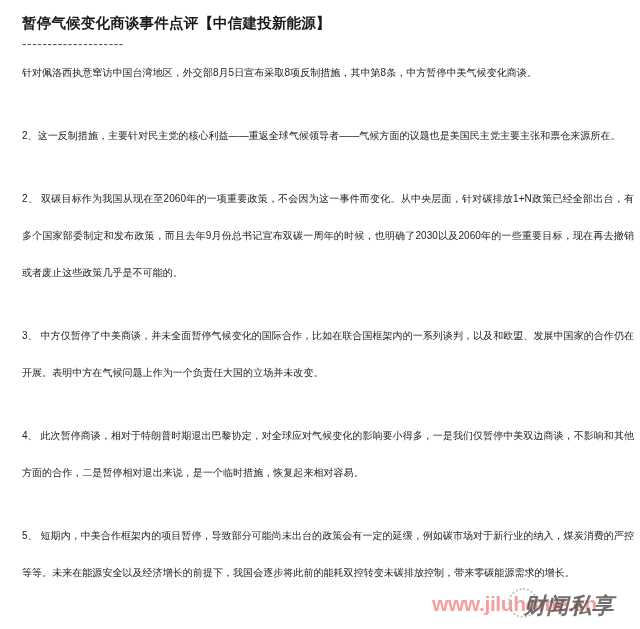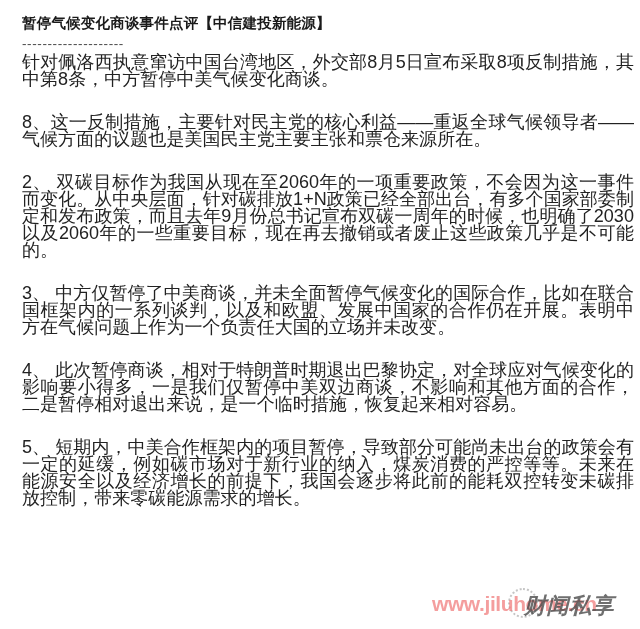--- a/index.html
+++ b/index.html
@@ -39,23 +39,23 @@
     font-size: 13.5px;
     color: #4a4a4a;
     line-height: 17px;
     letter-spacing: 0.6px;
     margin: 0 0 1px 0;
     font-family: "Liberation Sans", "DejaVu Sans", sans-serif;
     white-space: nowrap;
   }
 
   .para {
-    font-size: 18px;
+    font-size: 10px;
     color: #222222;
-    line-height: 17px;
+    line-height: 37px;
     text-align: justify;
     text-justify: inter-character;
     letter-spacing: 0.05px;
     margin: 0;
     width: 612px;
   }
 
   .para.lead {
     margin-top: 2px;
     margin-bottom: 0;
@@ -116,21 +116,21 @@
 <div class="page">
 
   <h1 class="article-title">暂停气候变化商谈事件点评【中信建投新能源】</h1>
 
   <div class="rule">--------------------</div>
 
   <p class="para lead"> 针对佩洛西执意窜访中国台湾地区，外交部8月5日宣布采取8项反制措施，其中第8条，中方暂停中美气候变化商谈。</p>
 
   <div class="gap"></div>
 
-  <p class="para">8、这一反制措施，主要针对民主党的核心利益——重返全球气候领导者——气候方面的议题也是美国民主党主要主张和票仓来源所在。</p>
+  <p class="para">2、这一反制措施，主要针对民主党的核心利益——重返全球气候领导者——气候方面的议题也是美国民主党主要主张和票仓来源所在。</p>
 
   <div class="gap"></div>
 
   <p class="para">2、  双碳目标作为我国从现在至2060年的一项重要政策，不会因为这一事件而变化。从中央层面，针对碳排放1+N政策已经全部出台，有多个国家部委制定和发布政策，而且去年9月份总书记宣布双碳一周年的时候，也明确了2030以及2060年的一些重要目标，现在再去撤销或者废止这些政策几乎是不可能的。</p>
 
   <div class="gap"></div>
 
   <p class="para">3、  中方仅暂停了中美商谈，并未全面暂停气候变化的国际合作，比如在联合国框架内的一系列谈判，以及和欧盟、发展中国家的合作仍在开展。表明中方在气候问题上作为一个负责任大国的立场并未改变。</p>
 
   <div class="gap"></div>

